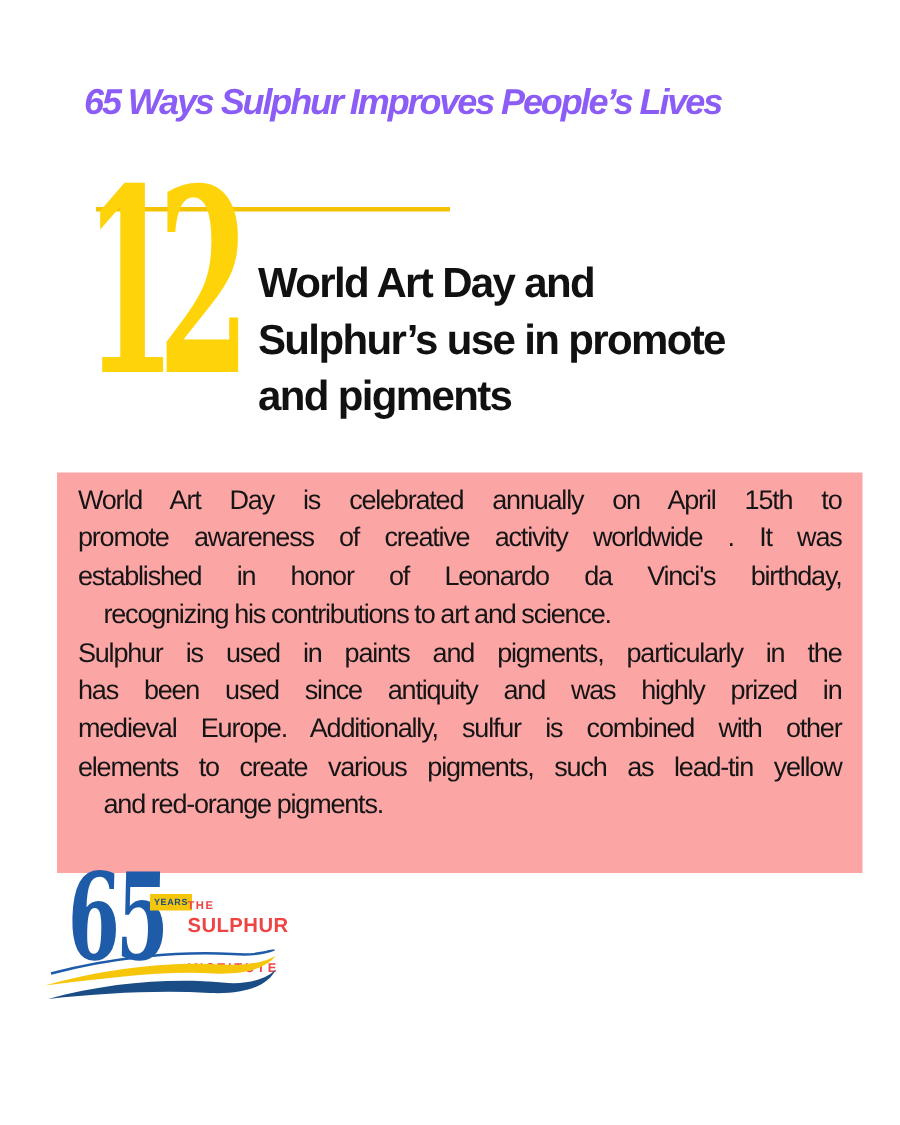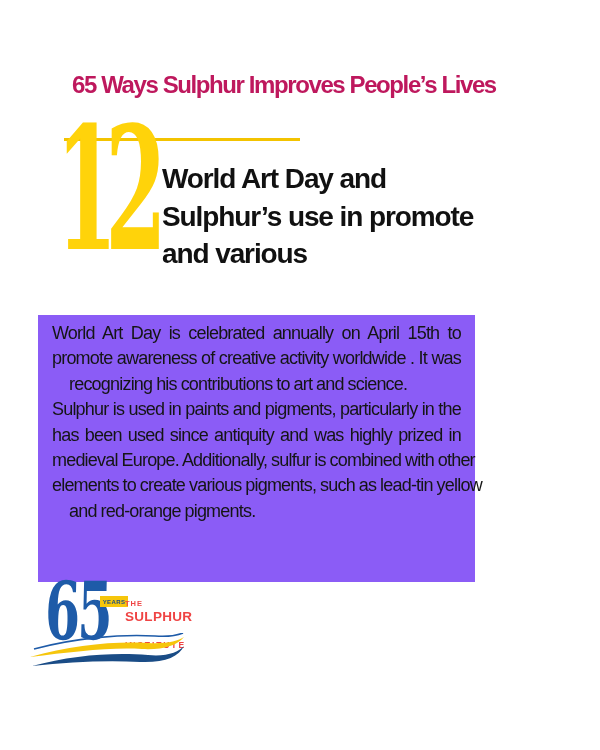--- a/index.html
+++ b/index.html
@@ -3,47 +3,47 @@
 <meta charset="utf-8">
 <style>
   html,body{margin:0;padding:0;background:#ffffff;}
   .canvas{
     position:relative;width:600px;height:750px;margin:0 auto;
     background:#ffffff;overflow:hidden;
     font-family:"Liberation Sans", sans-serif;
   }
   
   .page-title{
-    position:absolute;left:56px;top:54px;margin:16px;
-    font-size:24px;line-height:30px;font-weight:700;color:#be185d;
-    letter-spacing:-1.4px;white-space:nowrap;
+    position:absolute;left:56px;top:54px;margin:0;
+    font-size:24px;line-height:30px;font-weight:700;color:#8b5cf6;
+    letter-spacing:-1.4px;white-space:nowrap;font-style:italic;
   }
   
   .accent-line{
     position:absolute;left:64px;top:138px;width:236px;height:3px;
     background:#F3C300;
   }
   .big-number{
     position:absolute;left:56px;top:104px;margin:0;
     font-family:"DejaVu Serif", serif;font-weight:700;
     font-size:170px;line-height:1;color:#FFD30A;
     letter-spacing:-0.14em;
     transform:scaleX(0.52);transform-origin:left top;
     white-space:nowrap;
   }
   .feature-heading{
-    position:absolute;left:158px;top:156px;margin:4px;
+    position:absolute;left:158px;top:156px;margin:14px;
     font-size:28px;line-height:37.5px;font-weight:700;color:#111;
     letter-spacing:-1.1px;white-space:nowrap;
   }
   
   .infobox{
-    position:absolute;left:38px;top:315px;width:437px;height:267px;
+    position:absolute;left:38px;top:315px;width:537px;height:267px;
     box-sizing:border-box;padding:6px 14px 0 14px;
-    background:#8b5cf6;
+    background:#fca5a5;
   }
   .infobox .bline{
     font-size:18px;line-height:25.4px;color:#151515;
     letter-spacing:-0.8px;word-spacing:-0.3px;
     white-space:nowrap;overflow:visible;
   }
   .infobox .jline{ text-align:justify; text-align-last:justify; }
   .infobox .lline{ text-align:left;margin-left:17px; }
   
   .logo{position:absolute;left:30px;top:585px;width:165px;height:92px;}
@@ -75,26 +75,27 @@
 
   <h1 class="page-title">65 Ways Sulphur Improves People’s Lives</h1>
 
   <div class="accent-line"></div>
 
   <div class="big-number">12</div>
 
   <h2 class="feature-heading">
     <span style="display:block">World Art Day and</span>
     <span style="display:block">Sulphur’s use in promote</span>
-    <span style="display:block">and various</span>
+    <span style="display:block">and pigments</span>
   </h2>
 
   <section class="infobox">
     <div class="bline jline">World Art Day is celebrated annually on April 15th to</div>
     <div class="bline jline">promote awareness of creative activity worldwide . It was</div>
+    <div class="bline jline">established in honor of Leonardo da Vinci's birthday,</div>
     <div class="bline lline">recognizing his contributions to art and science.</div>
     <div class="bline jline">Sulphur is used in paints and pigments, particularly in the</div>
     <div class="bline jline">has been used since antiquity and was highly prized in</div>
     <div class="bline jline">medieval Europe. Additionally, sulfur is combined with other</div>
     <div class="bline jline">elements to create various pigments, such as lead-tin yellow</div>
     <div class="bline lline">and red-orange pigments.</div>
   </section>
 
   <div class="logo">
     <div class="logo-65">65</div>

